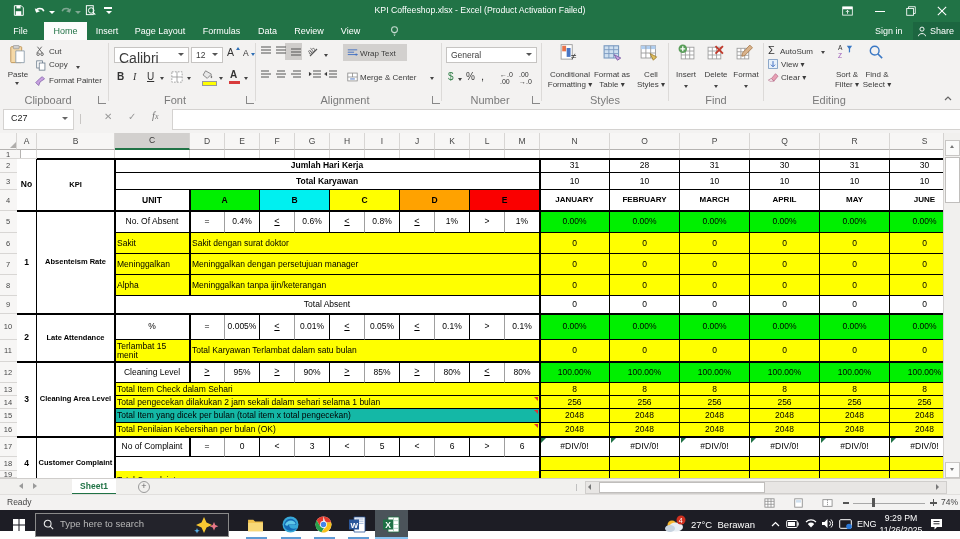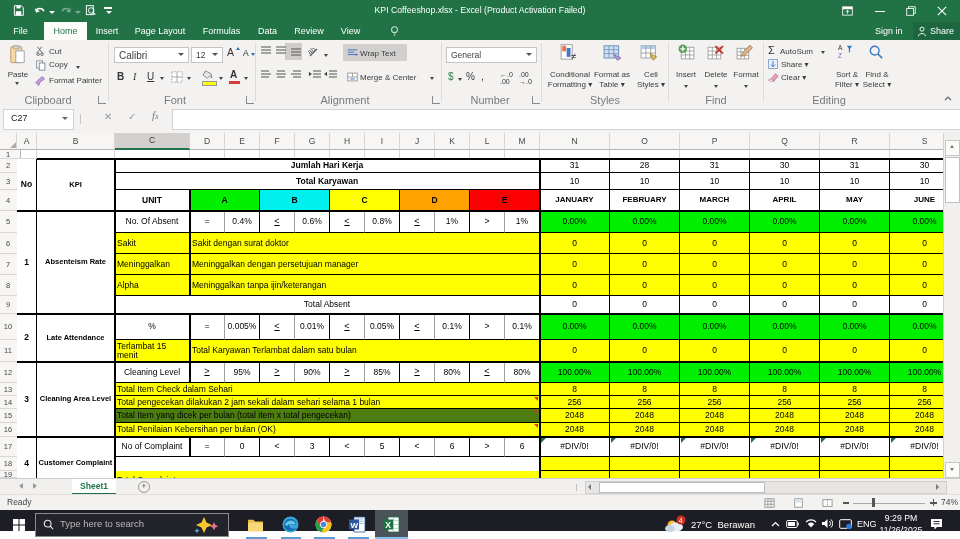--- a/index.html
+++ b/index.html
@@ -115,21 +115,21 @@
   <div class="abs" style="left:76px;top:26px;width:0;height:0;border-left:2.5px solid transparent;border-right:2.5px solid transparent;border-top:3px solid #444"></div>
   <svg class="abs" style="left:35px;top:36px" width="11" height="11" viewBox="0 0 15 15">
     <path d="M1 9 L7 3 L10 1 L13 4 L7 8 L5 13 Z" fill="#c8a2e0" stroke="#7d5ba6" stroke-width="1"></path>
   </svg>
   <div class="rlbl" style="left:49px;top:36px">Format Painter</div>
   <div class="glabel" style="left:3px;width:90px">Clipboard</div>
   <div class="abs" style="left:98px;top:56px;width:7px;height:7px;border-left:1px solid #888;border-bottom:1px solid #888"></div>
   <div class="gsep" style="left:108px"></div>
 
   <div class="combo" style="left:114px;top:7px;width:73px;height:14px"></div>
-  <div class="rlbl" style="left:119px;top:10px;font-size:10px">Calibri</div>
+  <div class="rlbl" style="left:119px;top:10px;font-size:14px">Calibri</div>
   <div class="abs" style="left:178px;top:13px;width:0;height:0;border-left:3px solid transparent;border-right:3px solid transparent;border-top:3.5px solid #555"></div>
   <div class="combo" style="left:191px;top:7px;width:30px;height:14px"></div>
   <div class="rlbl" style="left:196px;top:10px;font-size:8.5px">12</div>
   <div class="abs" style="left:212px;top:13px;width:0;height:0;border-left:3px solid transparent;border-right:3px solid transparent;border-top:3.5px solid #555"></div>
   <div class="rlbl" style="left:227px;top:6px;font-size:10.5px;color:#333">A</div>
   <div class="abs" style="left:236px;top:7px;width:0;height:0;border-left:2.5px solid transparent;border-right:2.5px solid transparent;border-bottom:3px solid #2f6fb5"></div>
   <div class="rlbl" style="left:243px;top:8px;font-size:8.5px;color:#333">A</div>
   <div class="abs" style="left:251px;top:13px;width:0;height:0;border-left:2.5px solid transparent;border-right:2.5px solid transparent;border-top:3px solid #2f6fb5"></div>
   <div class="rlbl" style="left:117px;top:31px;font-size:10px;font-weight:bold;color:#333">B</div>
   <div class="rlbl" style="left:133px;top:31px;font-size:10px;font-style:italic;font-family:'Liberation Serif',serif;color:#333">I</div>
@@ -261,21 +261,21 @@
   <div class="glabel" style="left:671px;width:90px">Find</div>
   <div class="gsep" style="left:763px"></div>
 
   <div class="rlbl" style="left:768px;top:4px;font-size:11px;color:#333">Σ</div>
   <div class="rlbl" style="left:780px;top:7px">AutoSum</div>
   <div class="abs" style="left:821px;top:11px;width:0;height:0;border-left:2.5px solid transparent;border-right:2.5px solid transparent;border-top:3px solid #444"></div>
   <svg class="abs" style="left:768px;top:19px" width="10" height="10" viewBox="0 0 12 12">
     <rect x="0.7" y="0.7" width="10.6" height="10.6" fill="#e7f0fa" stroke="#7a9ac0" stroke-width="1"></rect>
     <path d="M6 2.5 V9 M3.5 6.8 L6 9.3 L8.5 6.8" stroke="#4472c4" stroke-width="1.2" fill="none"></path>
   </svg>
-  <div class="rlbl" style="left:781px;top:20px">Share ▾</div>
+  <div class="rlbl" style="left:781px;top:20px">View ▾</div>
   <svg class="abs" style="left:767px;top:32px" width="12" height="10" viewBox="0 0 14 12">
     <path d="M5 8 L10 2 L13 5 L8 11 Z" fill="#e8a0b4" stroke="#b06080" stroke-width="0.8"></path>
     <path d="M5 8 L8 11 L3 11 L1.5 9.5 Z" fill="#fff" stroke="#b06080" stroke-width="0.8"></path>
   </svg>
   <div class="rlbl" style="left:781px;top:33px">Clear ▾</div>
   <svg class="abs" style="left:838px;top:4px" width="15" height="15" viewBox="0 0 17 17">
     <text x="0" y="7" font-size="7.5" fill="#333">A</text>
       <text x="0" y="16" font-size="7.5" fill="#9b59b6">Z</text>
     <path d="M10 2 L16 2 L13.7 5.5 L13.7 9 L12.3 10 L12.3 5.5 Z" fill="#3a78c4"></path>
   </svg>
@@ -517,21 +517,21 @@
     <div class="cell" style="position: absolute; left: 750px; top: 250px; width: 69px; height: 12px; background: rgb(255, 255, 0); border-right: 1px solid rgb(0, 0, 0); border-bottom: 1px solid rgb(0, 0, 0);">8</div>
     <div class="cell" style="position: absolute; left: 820px; top: 250px; width: 69px; height: 12px; background: rgb(255, 255, 0); border-right: 1px solid rgb(0, 0, 0); border-bottom: 1px solid rgb(0, 0, 0);">8</div>
     <div class="cell" style="position: absolute; left: 890px; top: 250px; width: 69px; height: 12px; background: rgb(255, 255, 0); border-right: 1px solid rgb(0, 0, 0); border-bottom: 1px solid rgb(0, 0, 0);">8</div>
     <div class="cell cl" style="position: absolute; left: 115px; top: 263px; width: 424px; height: 12px; background: rgb(255, 255, 0); border-right: 1px solid rgb(0, 0, 0); border-bottom: 1px solid rgb(0, 0, 0); white-space: nowrap;">Total pengecekan dilakukan 2 jam sekali dalam sehari selama 1 bulan</div>
     <div class="cell" style="position: absolute; left: 540px; top: 263px; width: 69px; height: 12px; background: rgb(255, 255, 0); border-right: 1px solid rgb(0, 0, 0); border-bottom: 1px solid rgb(0, 0, 0);">256</div>
     <div class="cell" style="position: absolute; left: 610px; top: 263px; width: 69px; height: 12px; background: rgb(255, 255, 0); border-right: 1px solid rgb(0, 0, 0); border-bottom: 1px solid rgb(0, 0, 0);">256</div>
     <div class="cell" style="position: absolute; left: 680px; top: 263px; width: 69px; height: 12px; background: rgb(255, 255, 0); border-right: 1px solid rgb(0, 0, 0); border-bottom: 1px solid rgb(0, 0, 0);">256</div>
     <div class="cell" style="position: absolute; left: 750px; top: 263px; width: 69px; height: 12px; background: rgb(255, 255, 0); border-right: 1px solid rgb(0, 0, 0); border-bottom: 1px solid rgb(0, 0, 0);">256</div>
     <div class="cell" style="position: absolute; left: 820px; top: 263px; width: 69px; height: 12px; background: rgb(255, 255, 0); border-right: 1px solid rgb(0, 0, 0); border-bottom: 1px solid rgb(0, 0, 0);">256</div>
     <div class="cell" style="position: absolute; left: 890px; top: 263px; width: 69px; height: 12px; background: rgb(255, 255, 0); border-right: 1px solid rgb(0, 0, 0); border-bottom: 1px solid rgb(0, 0, 0);">256</div>
-    <div class="cell cl" style="position: absolute; left: 115px; top: 276px; width: 424px; height: 13px; background: #4d7c0f; border-right: 1px solid rgb(0, 0, 0); border-bottom: 1px solid rgb(0, 0, 0); white-space: nowrap;">Total Item yang dicek per bulan (total item x total pengecekan)</div>
+    <div class="cell cl" style="position: absolute; left: 115px; top: 276px; width: 424px; height: 13px; background: #14b8a6; border-right: 1px solid rgb(0, 0, 0); border-bottom: 1px solid rgb(0, 0, 0); white-space: nowrap;">Total Item yang dicek per bulan (total item x total pengecekan)</div>
     <div class="cell" style="position: absolute; left: 540px; top: 276px; width: 69px; height: 13px; background: rgb(255, 255, 0); border-right: 1px solid rgb(0, 0, 0); border-bottom: 1px solid rgb(0, 0, 0);">2048</div>
     <div class="cell" style="position: absolute; left: 610px; top: 276px; width: 69px; height: 13px; background: rgb(255, 255, 0); border-right: 1px solid rgb(0, 0, 0); border-bottom: 1px solid rgb(0, 0, 0);">2048</div>
     <div class="cell" style="position: absolute; left: 680px; top: 276px; width: 69px; height: 13px; background: rgb(255, 255, 0); border-right: 1px solid rgb(0, 0, 0); border-bottom: 1px solid rgb(0, 0, 0);">2048</div>
     <div class="cell" style="position: absolute; left: 750px; top: 276px; width: 69px; height: 13px; background: rgb(255, 255, 0); border-right: 1px solid rgb(0, 0, 0); border-bottom: 1px solid rgb(0, 0, 0);">2048</div>
     <div class="cell" style="position: absolute; left: 820px; top: 276px; width: 69px; height: 13px; background: rgb(255, 255, 0); border-right: 1px solid rgb(0, 0, 0); border-bottom: 1px solid rgb(0, 0, 0);">2048</div>
     <div class="cell" style="position: absolute; left: 890px; top: 276px; width: 69px; height: 13px; background: rgb(255, 255, 0); border-right: 1px solid rgb(0, 0, 0); border-bottom: 1px solid rgb(0, 0, 0);">2048</div>
     <div class="cell cl" style="position: absolute; left: 115px; top: 290px; width: 424px; height: 13px; background: rgb(255, 255, 0); border-right: 1px solid rgb(0, 0, 0); border-bottom: 1px solid rgb(0, 0, 0); white-space: nowrap;">Total Penilaian Kebersihan per bulan (OK)</div>
     <div class="cell" style="position: absolute; left: 540px; top: 290px; width: 69px; height: 13px; background: rgb(255, 255, 0); border-right: 1px solid rgb(0, 0, 0); border-bottom: 1px solid rgb(0, 0, 0);">2048</div>
     <div class="cell" style="position: absolute; left: 610px; top: 290px; width: 69px; height: 13px; background: rgb(255, 255, 0); border-right: 1px solid rgb(0, 0, 0); border-bottom: 1px solid rgb(0, 0, 0);">2048</div>
     <div class="cell" style="position: absolute; left: 680px; top: 290px; width: 69px; height: 13px; background: rgb(255, 255, 0); border-right: 1px solid rgb(0, 0, 0); border-bottom: 1px solid rgb(0, 0, 0);">2048</div>

